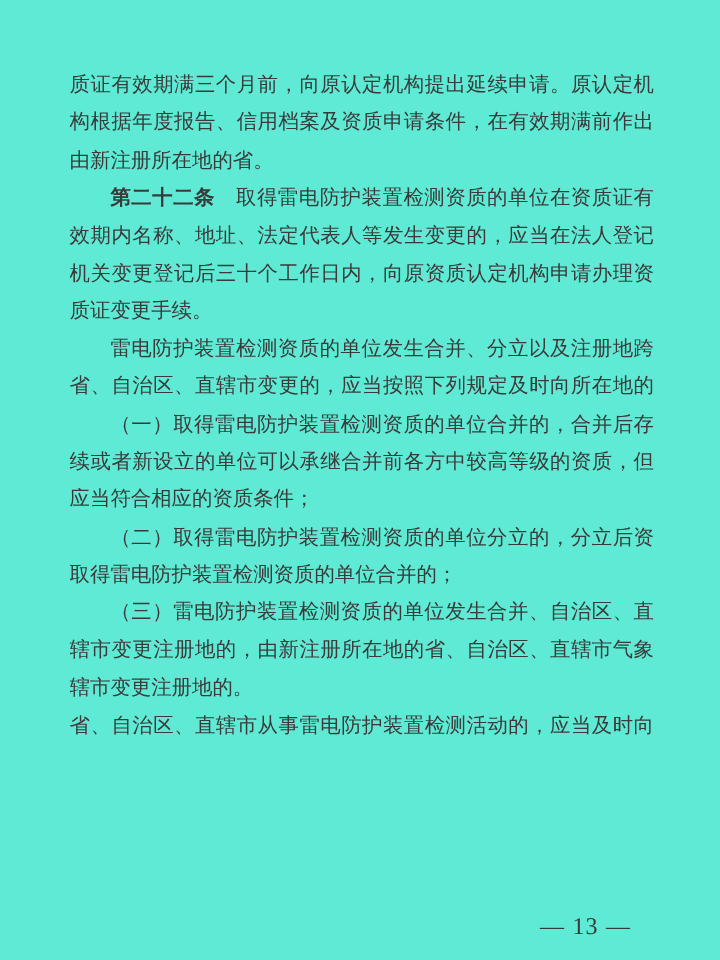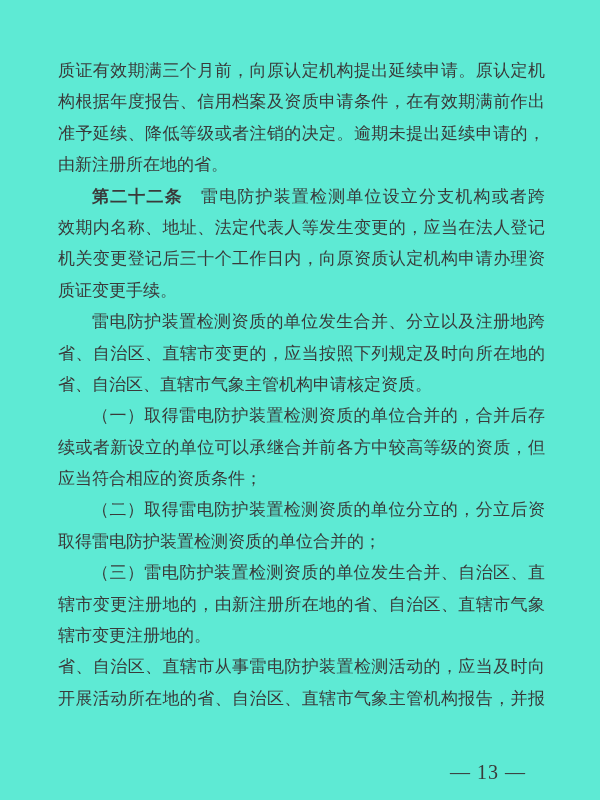--- a/index.html
+++ b/index.html
@@ -48,41 +48,38 @@
     color: #3a3a3a;
   }
 </style>
 </head>
 <body>
 
 <div class="page">
   <div class="content">
     <div class="line j">质证有效期满三个月前，向原认定机构提出延续申请。原认定机</div>
     <div class="line j">构根据年度报告、信用档案及资质申请条件，在有效期满前作出</div>
-    <div class="line j">准予延续、降低等级或者注销的决定。逾期未提出延续申请的，</div>
     <div class="line">由新注册所在地的省。</div>
 
-    <div class="line j ind"><strong>第二十二条</strong><span>　雷电防护装置检测单位设立分支机构或者跨</span></div>
+    <div class="line j ind"><strong>第二十二条</strong><span>　取得雷电防护装置检测资质的单位在资质证有</span></div>
     <div class="line j">效期内名称、地址、法定代表人等发生变更的，应当在法人登记</div>
     <div class="line j">机关变更登记后三十个工作日内，向原资质认定机构申请办理资</div>
     <div class="line">质证变更手续。</div>
 
     <div class="line j ind">雷电防护装置检测资质的单位发生合并、分立以及注册地跨</div>
     <div class="line j">省、自治区、直辖市变更的，应当按照下列规定及时向所在地的</div>
-    <div class="line">省、自治区、直辖市气象主管机构申请核定资质。</div>
 
     <div class="line j ind">（一）取得雷电防护装置检测资质的单位合并的，合并后存</div>
     <div class="line j">续或者新设立的单位可以承继合并前各方中较高等级的资质，但</div>
     <div class="line">应当符合相应的资质条件；</div>
 
     <div class="line j ind">（二）取得雷电防护装置检测资质的单位分立的，分立后资</div>
     <div class="line">取得雷电防护装置检测资质的单位合并的；</div>
 
     <div class="line j ind">（三）雷电防护装置检测资质的单位发生合并、自治区、直</div>
     <div class="line j">辖市变更注册地的，由新注册所在地的省、自治区、直辖市气象</div>
     <div class="line">辖市变更注册地的。</div>
 
     <div class="line j">省、自治区、直辖市从事雷电防护装置检测活动的，应当及时向</div>
-    <div class="line j">开展活动所在地的省、自治区、直辖市气象主管机构报告，并报</div>
   </div>
 
   <div class="footer">— 13 —</div>
 </div>
 
 </body></html>

